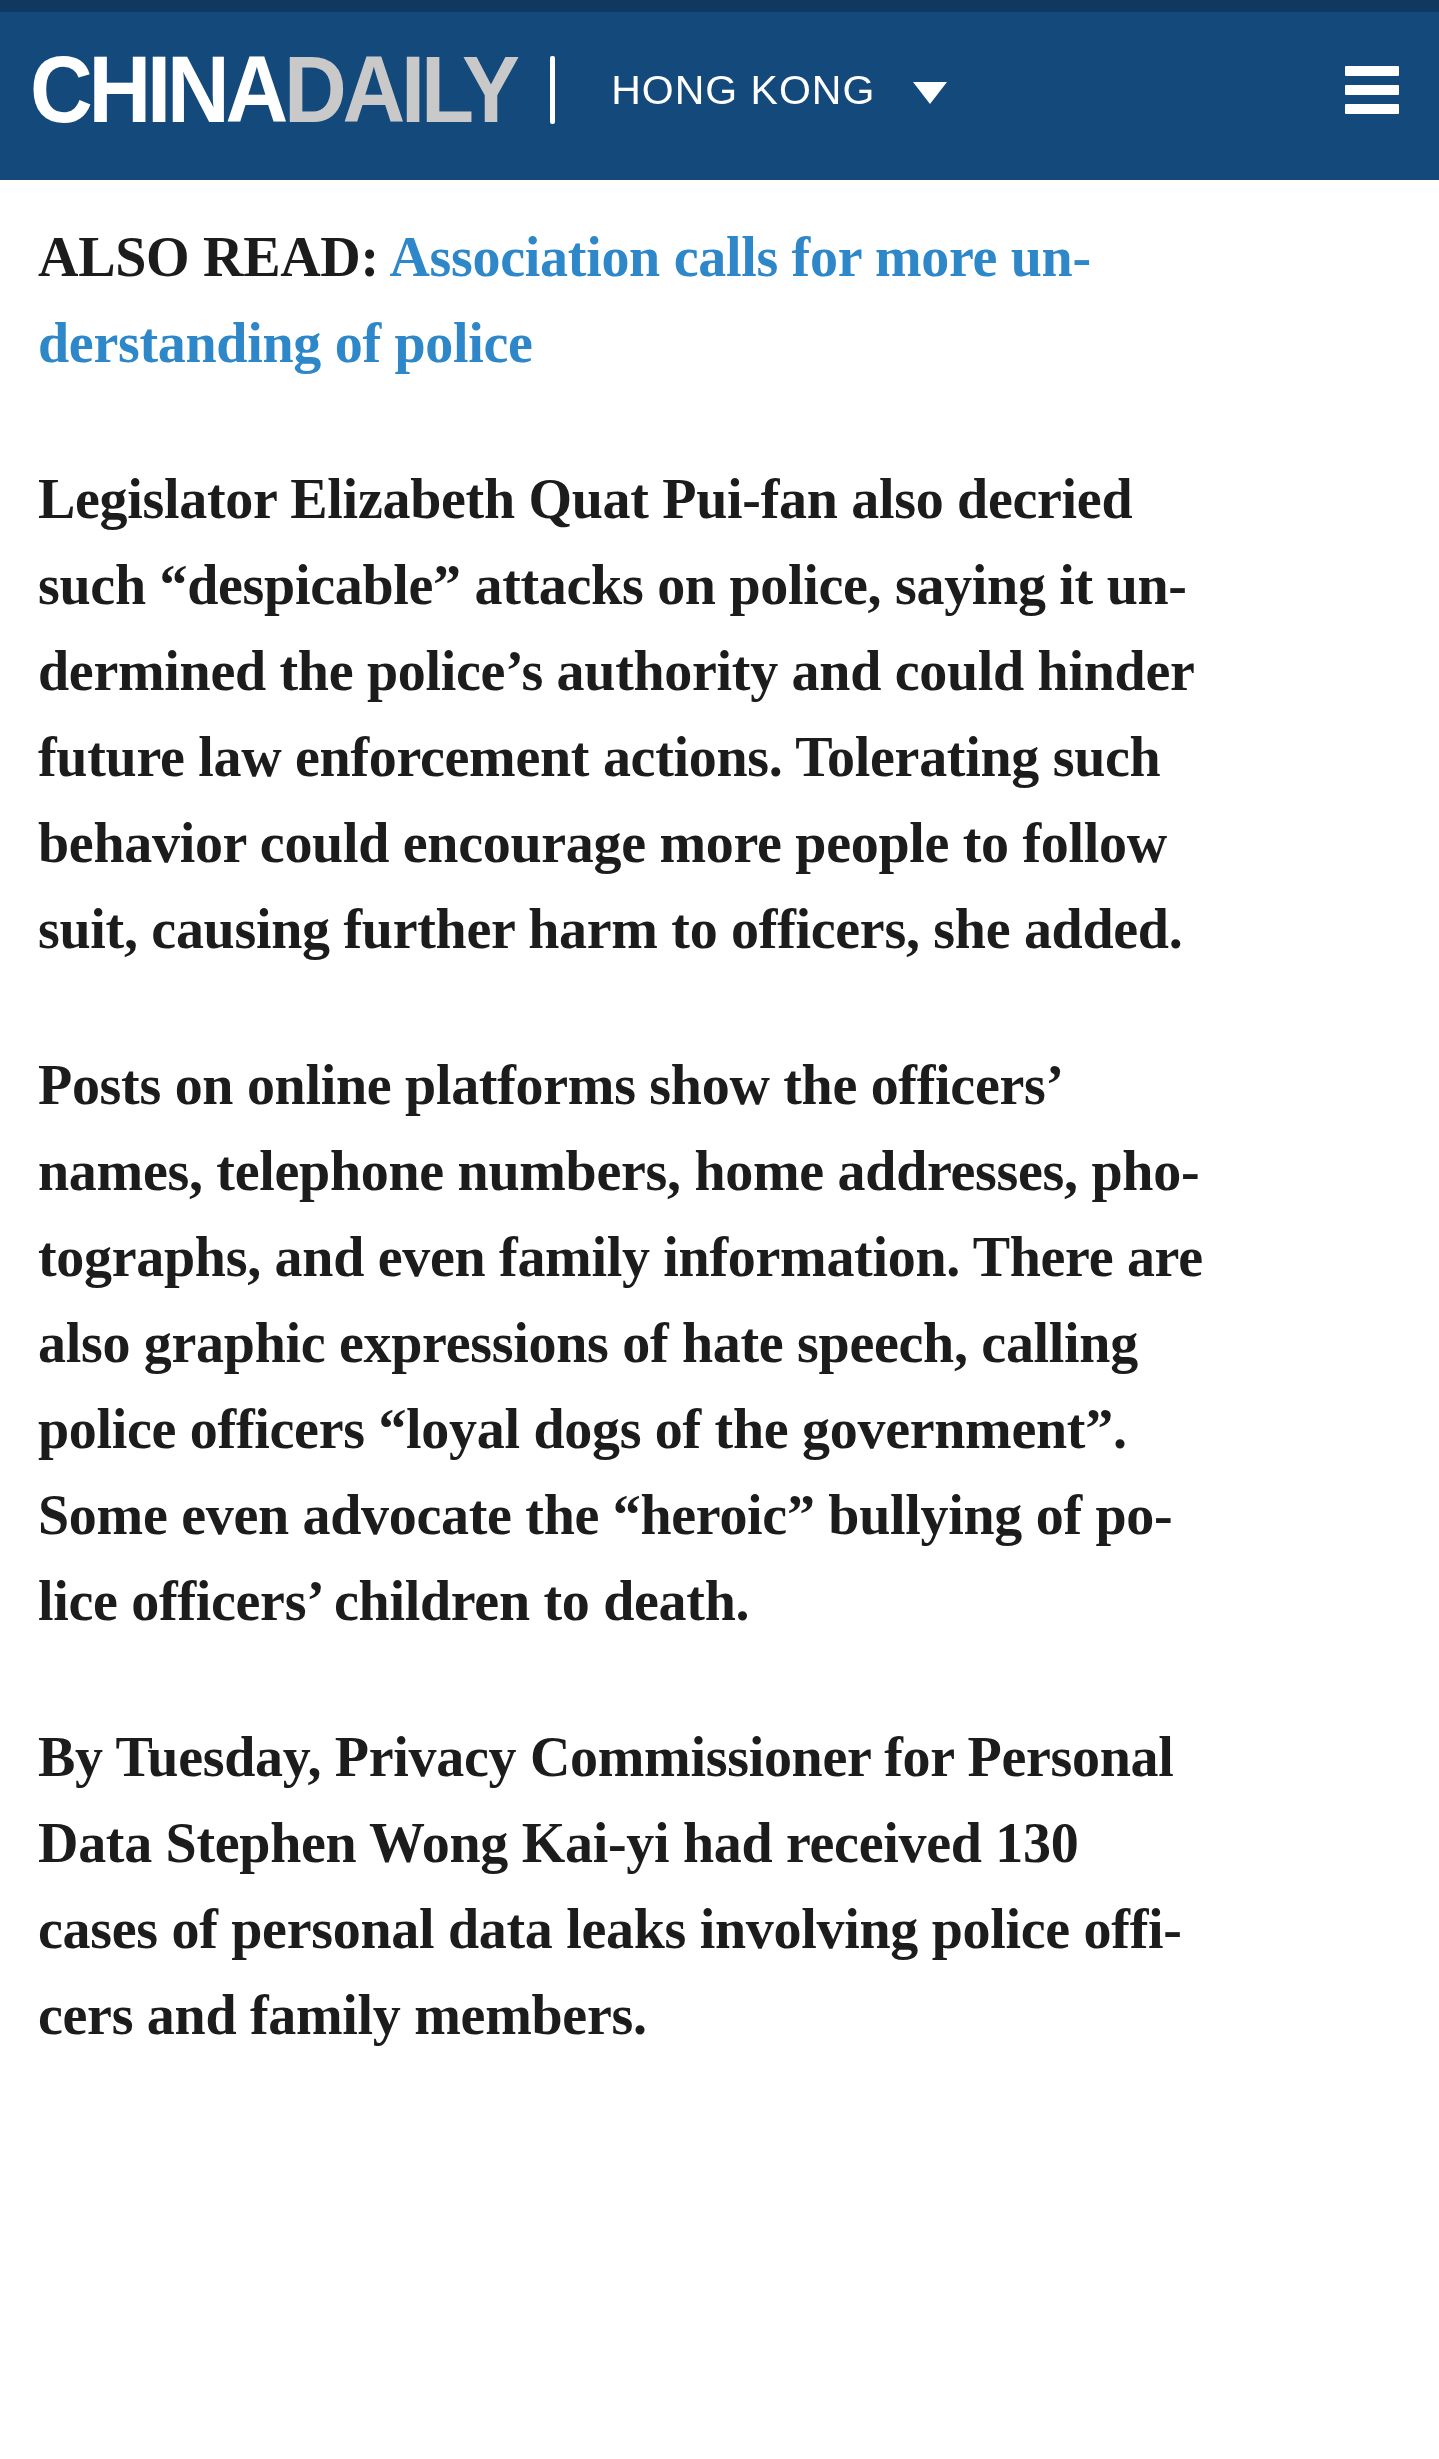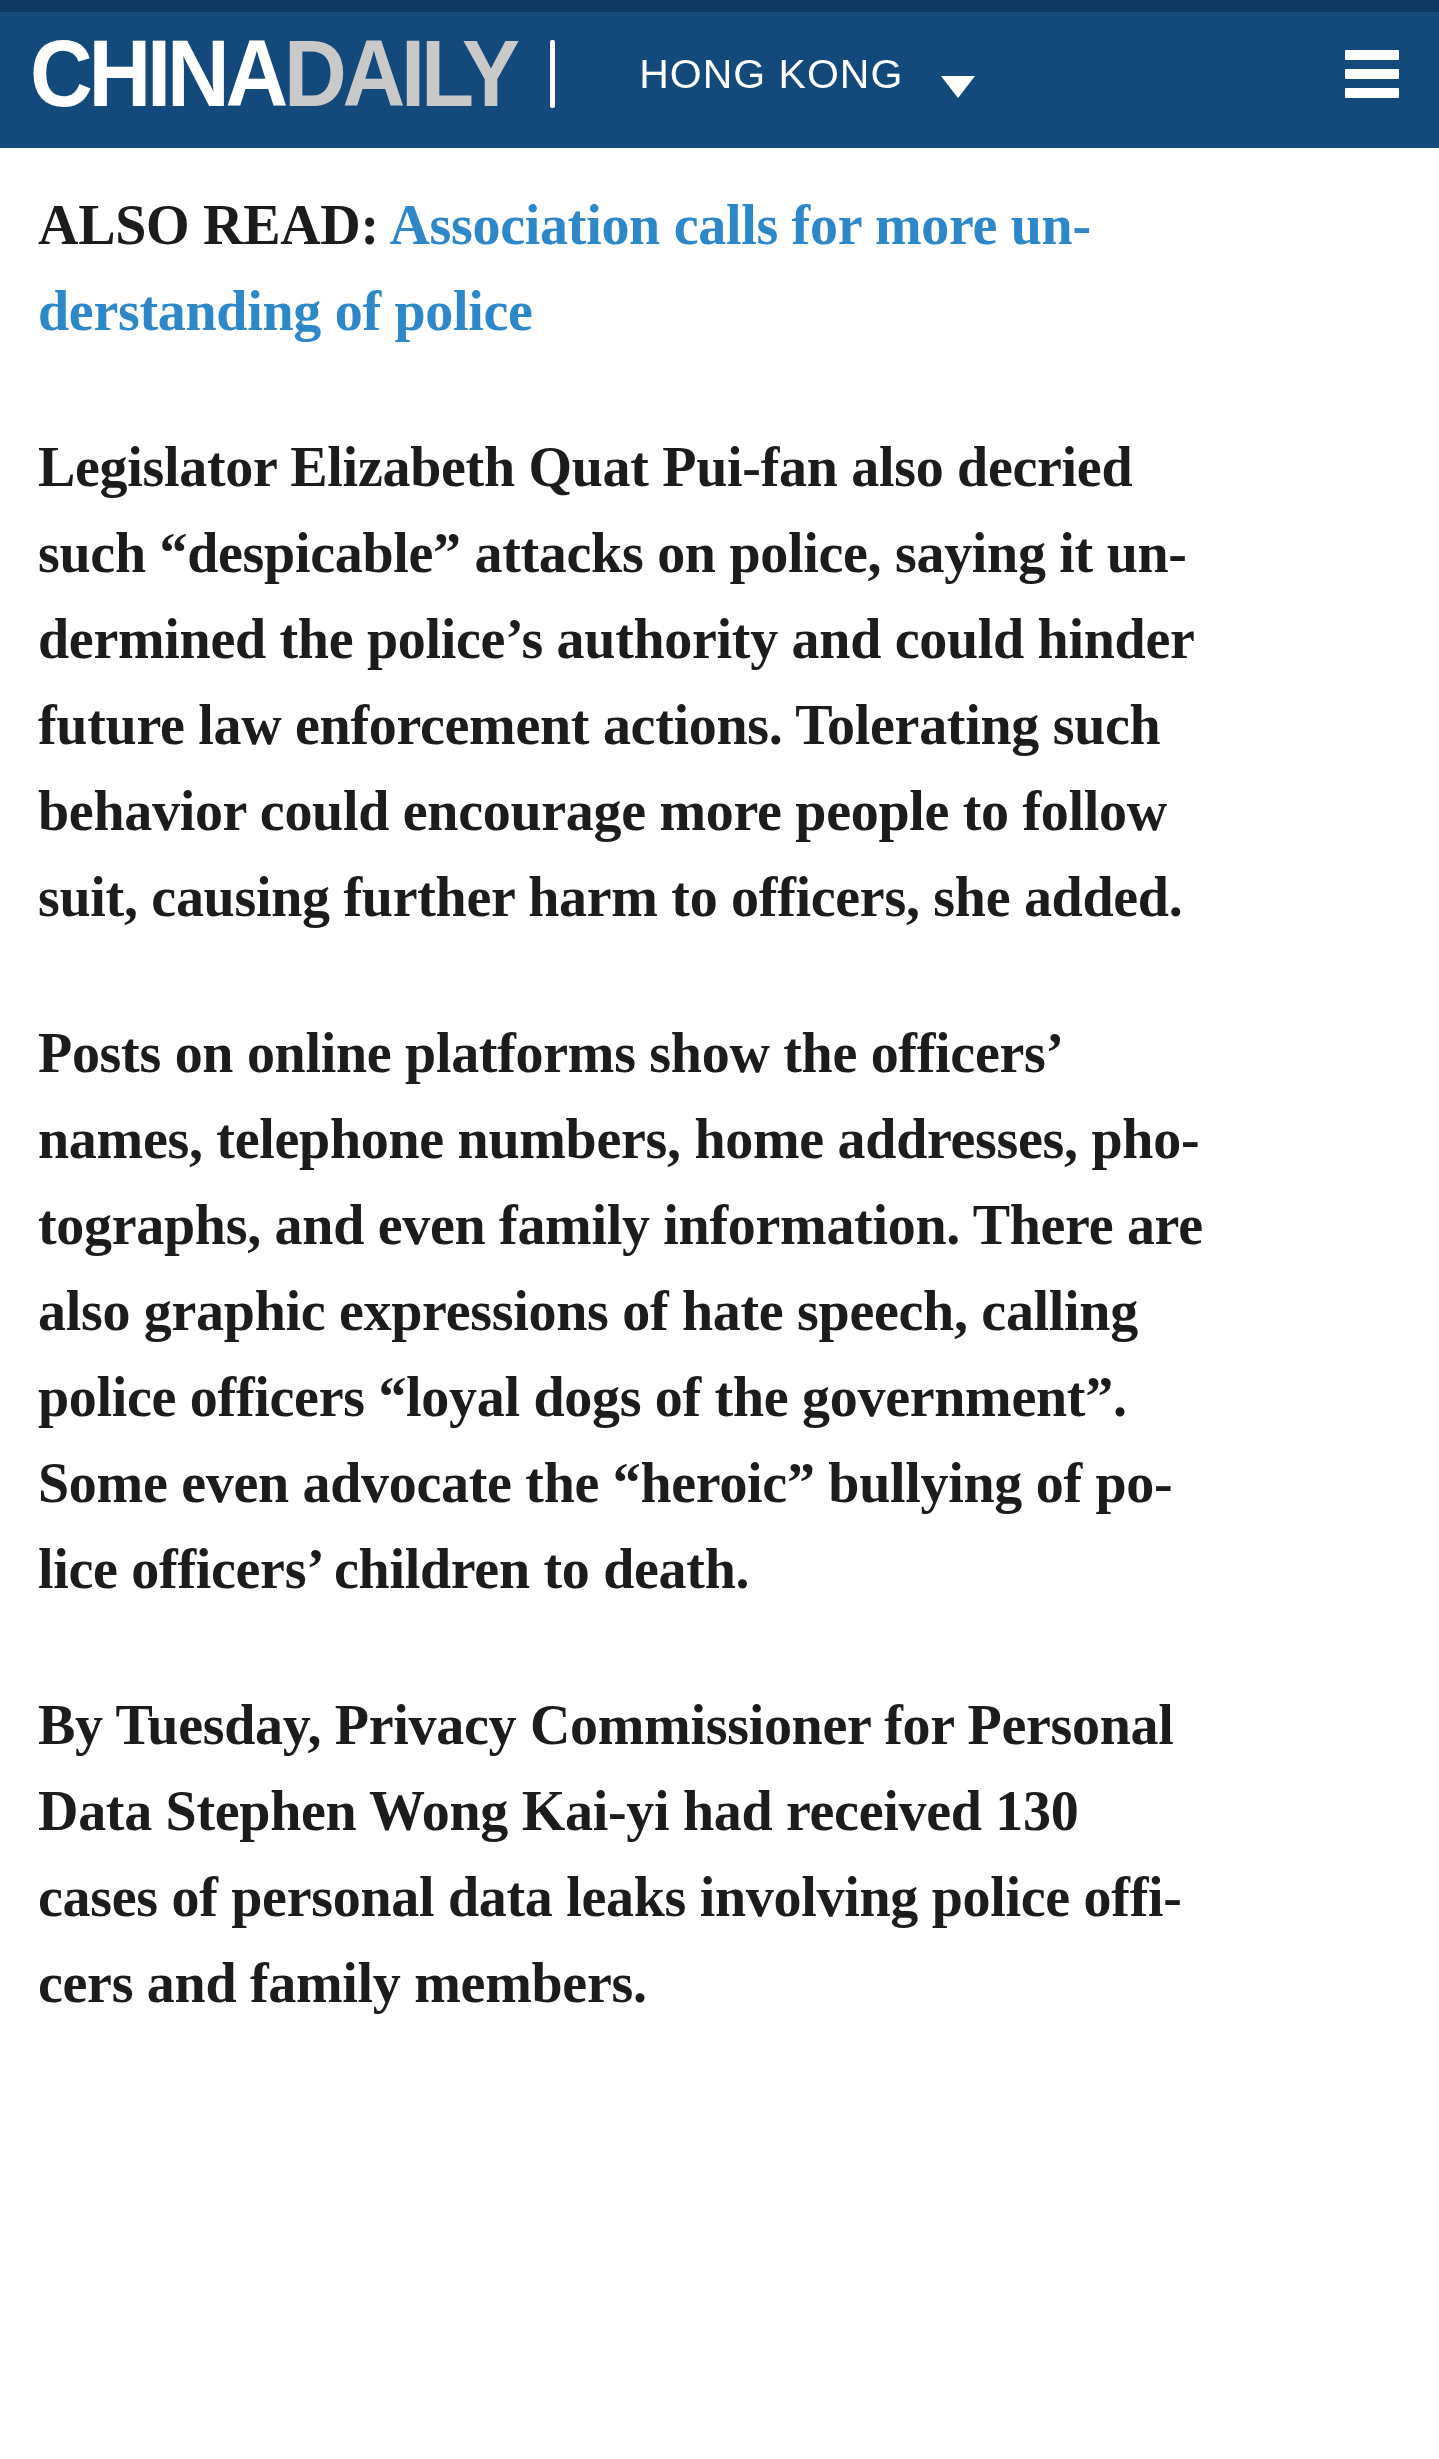--- a/index.html
+++ b/index.html
@@ -8,21 +8,21 @@
     width: 1439px;
     height: 2459px;
     overflow: hidden;
     font-family: "Liberation Serif", serif;
     position: relative;
   }
 
   
   .navbar {
     position: relative;
-    height: 148px;
+    height: 180px;
     background: #14497b;
     display: flex;
     align-items: center;
     padding: 0 40px 0 30px;
   }
   .navbar::before {
     
     content: "";
     position: absolute;
     left: 0; top: 0;
@@ -47,22 +47,22 @@
   .header-divider {
     width: 5px;
     height: 68px;
     background: #ffffff;
     border-radius: 2px;
     margin-left: 62px;
     flex: 0 0 auto;
   }
   .edition {
     display: flex;
-    align-items: flex-end;
-    margin-left: 84px;
+    align-items: center;
+    margin-left: 56px;
     cursor: pointer;
   }
   .edition-label {
     font-family: "Liberation Sans", sans-serif;
     font-size: 41px;
     color: #ffffff;
     letter-spacing: 1px;
     white-space: nowrap;
   }
   .caret-down {

